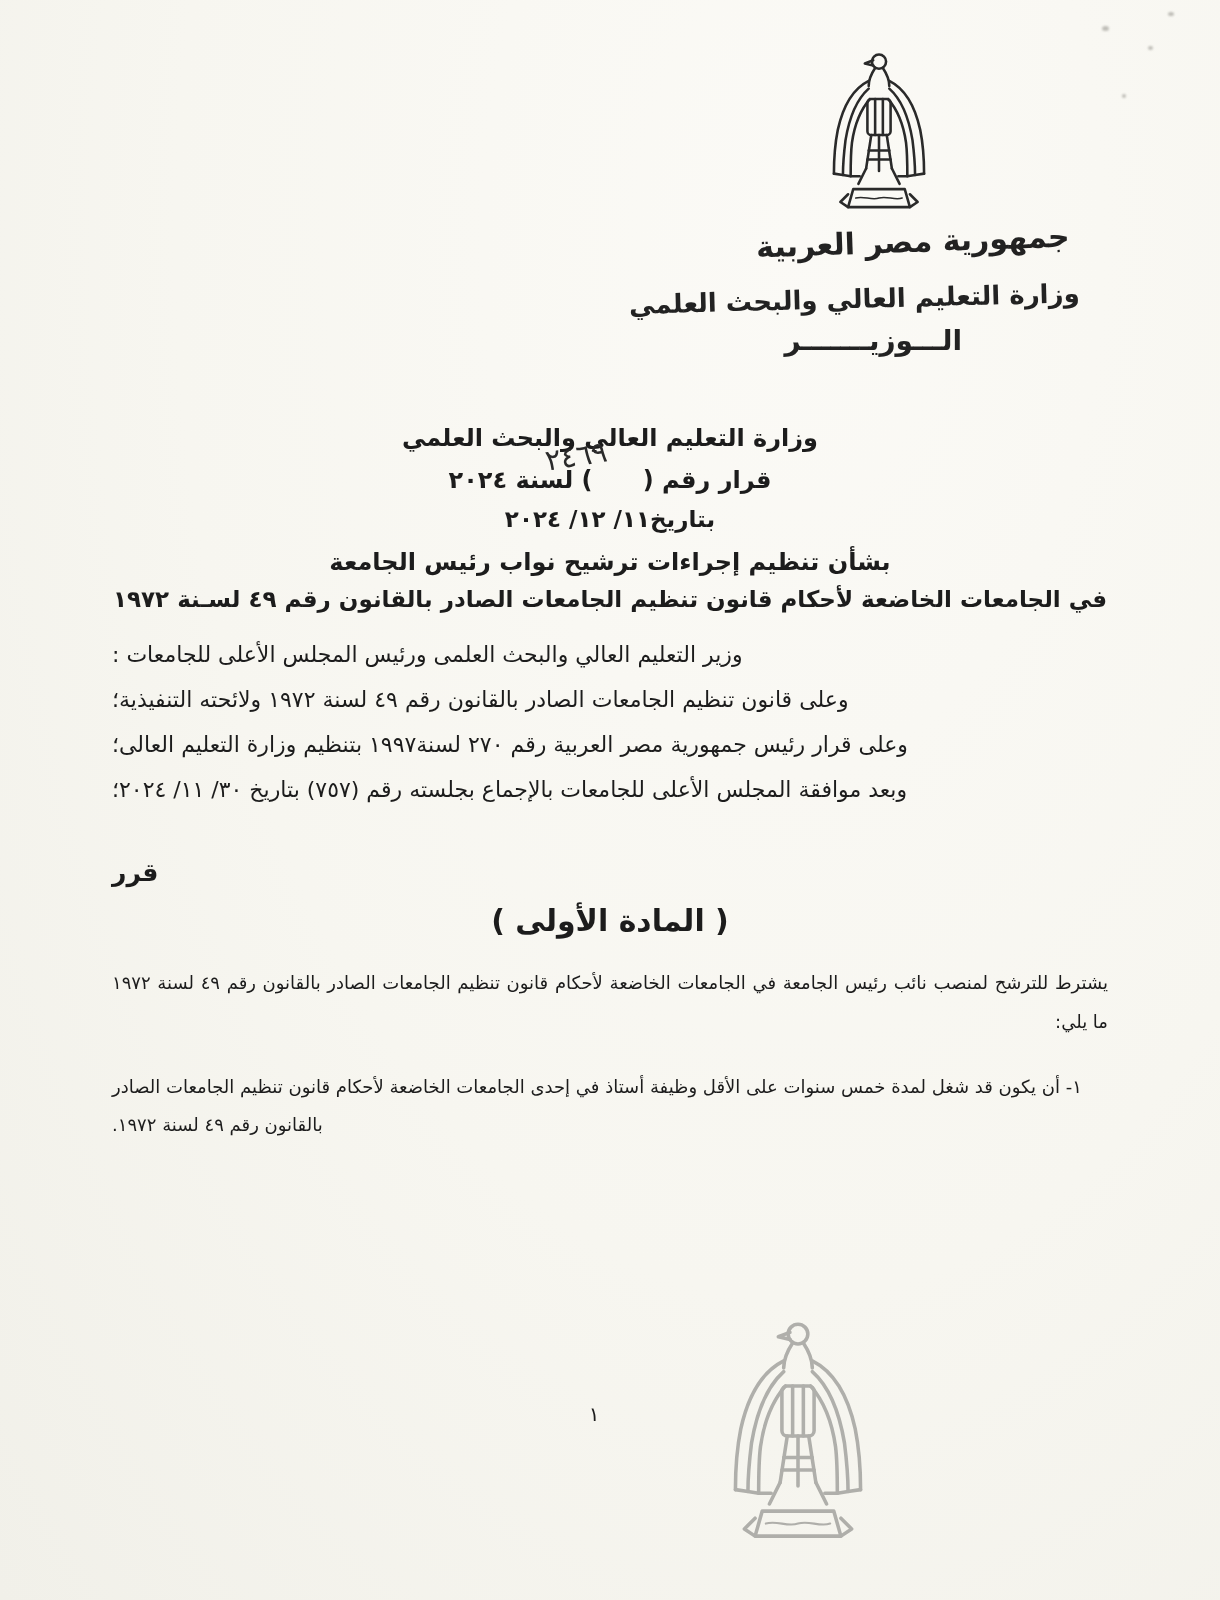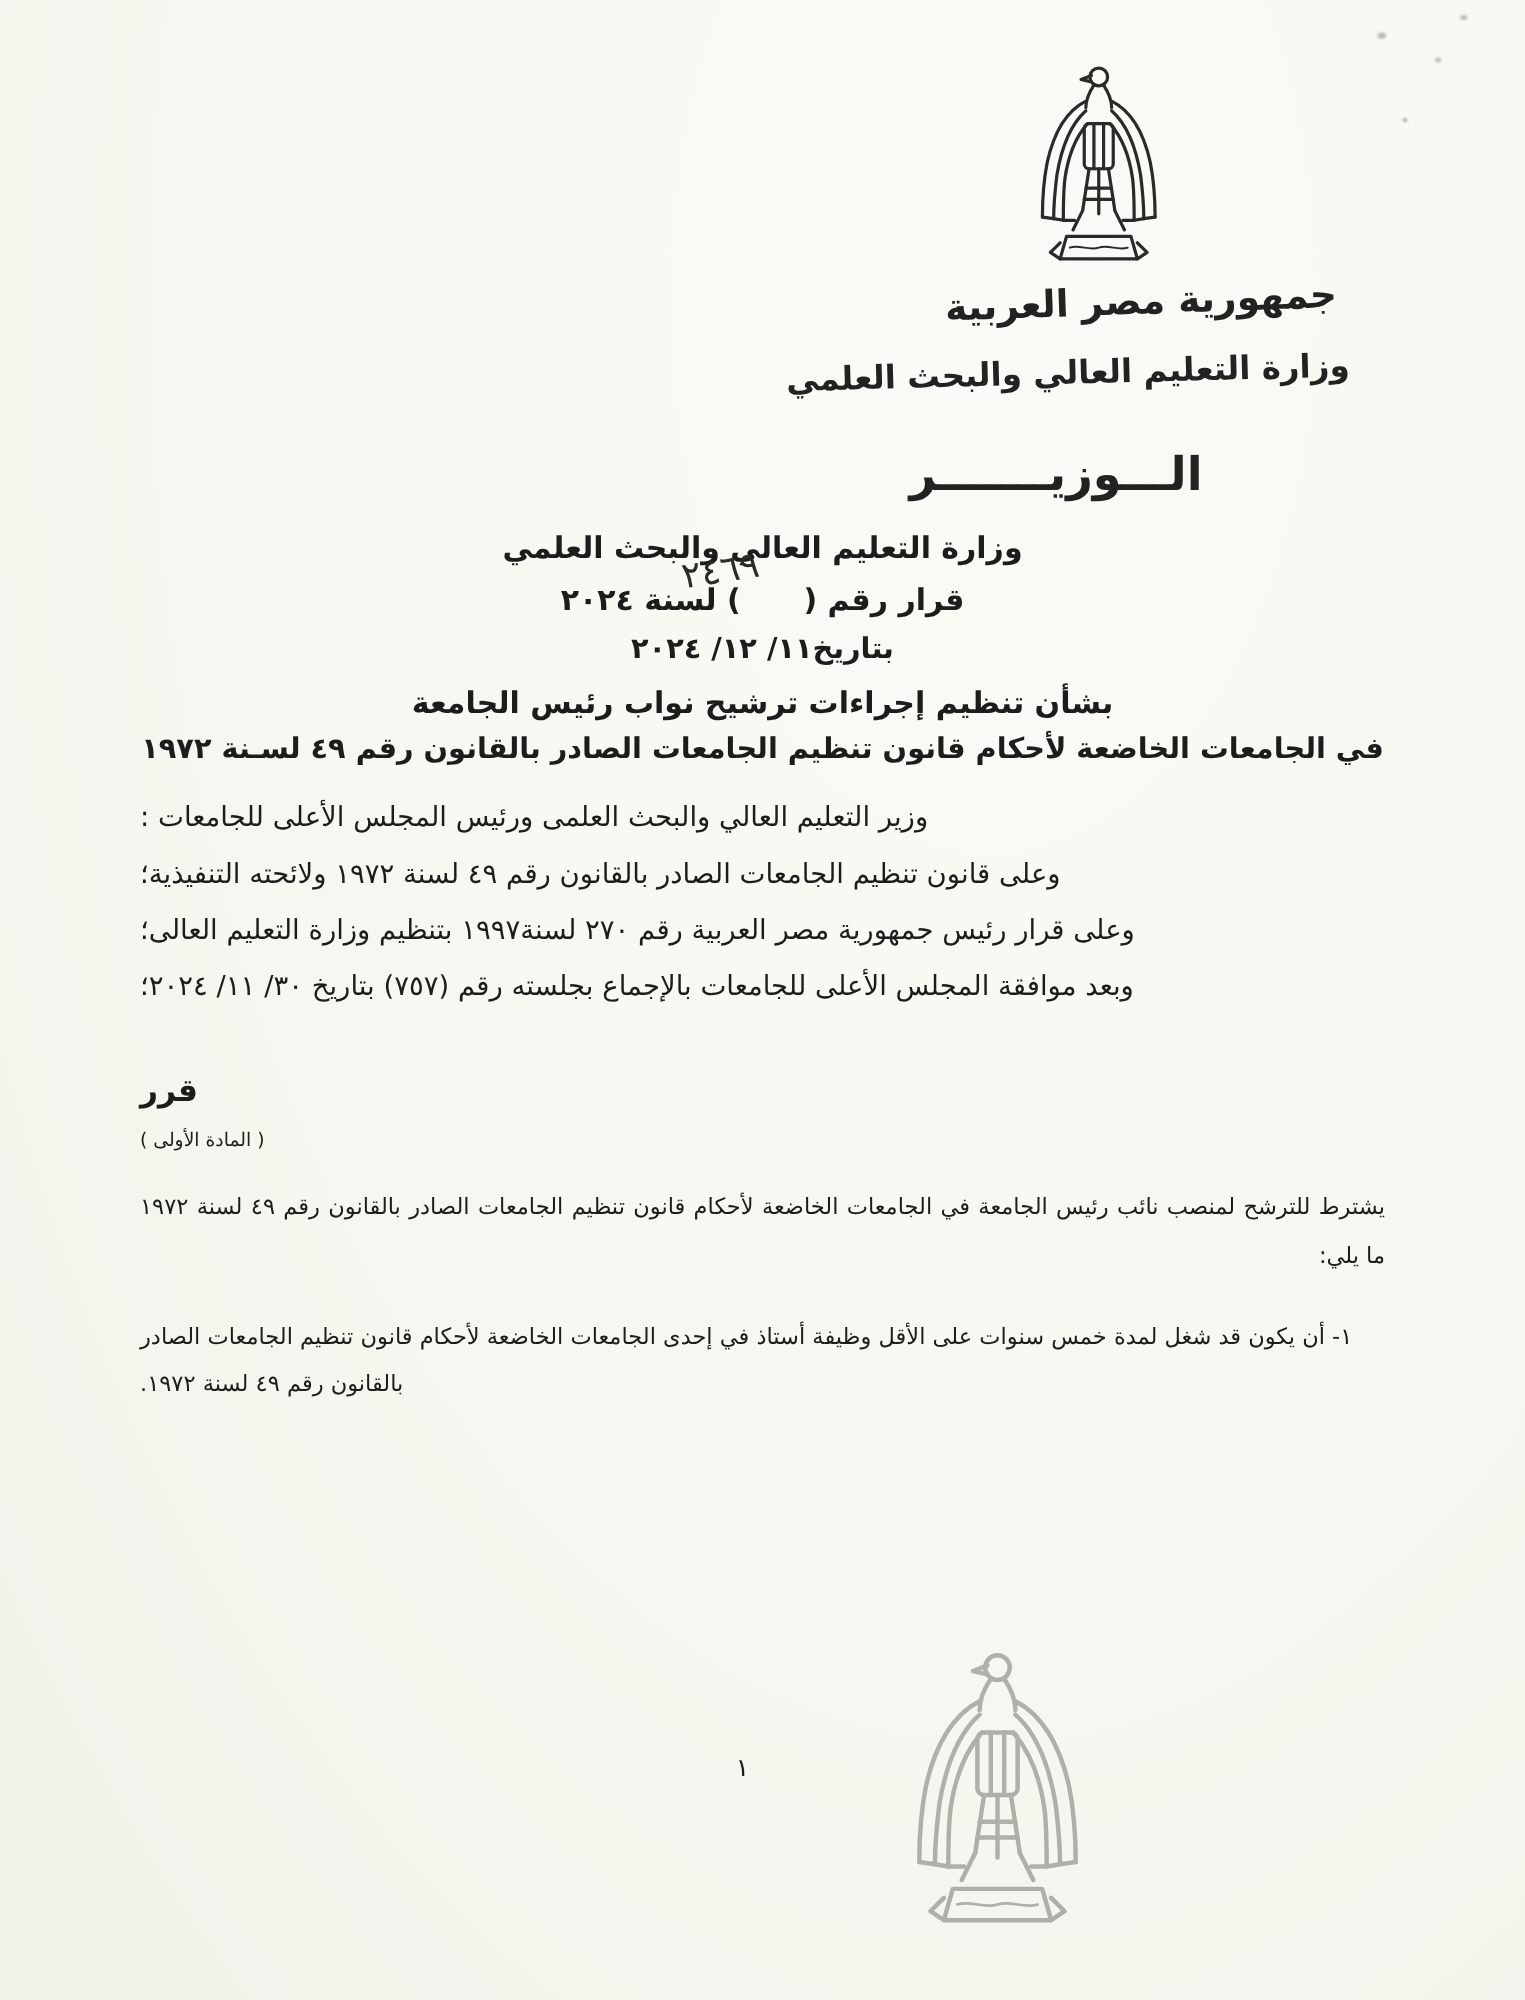--- a/index.html
+++ b/index.html
@@ -11,37 +11,37 @@
     color:#1c1c1c;direction:rtl;
   }
   svg{display:block}
   
   .emblem{position:absolute;top:50px;left:814px;width:130px;height:170px}
   .emblem svg{width:100%;height:100%}
   
   .lh{position:absolute;font-weight:bold;white-space:nowrap;color:#222}
   .lh-republic{top:224px;right:150px;font-size:30px;transform:rotate(-2deg)}
   .lh-ministry{top:284px;right:140px;font-size:26px;transform:rotate(-1.5deg)}
-  .lh-minister{top:358px;right:258px;font-size:37px;letter-spacing:1px}
+  .lh-minister{top:324px;right:258px;font-size:28px;letter-spacing:1px}
   
   .content{position:absolute;top:424px;right:112px;width:996px}
   .center{text-align:center}
   .doc-ministry{font-size:24px;font-weight:bold;margin-bottom:14px}
   .decree-line-wrap{margin-bottom:12px}
   .decree-line{position:relative;display:inline-block;font-size:24px;font-weight:bold}
   .handwritten{position:absolute;top:-27px;left:30%;font-size:29px;font-weight:normal;
     transform:rotate(-9deg);color:#2a2a2a;letter-spacing:3px;white-space:nowrap}
   .date-line{font-size:23px;font-weight:bold;margin-bottom:16px}
   .subject1{font-size:24px;font-weight:bold;margin-bottom:10px}
   .subject2{font-size:23px;font-weight:bold;margin-bottom:20px}
   .preamble p{font-size:22px;line-height:2.05;text-align:left}
   .preamble p.indent{padding-right:24px}
   .preamble p.justify{text-align:justify}
   .decision-heading{font-size:25px;font-weight:bold;text-align:left;margin-top:46px}
-  .article-title{font-size:15px;font-weight:normal;text-align:left;margin-top:16px;margin-bottom:26px}
+  .article-title{font-size:30px;font-weight:bold;text-align:center;margin-top:16px;margin-bottom:26px}
   .intro{font-size:18px;line-height:2.15;text-align:justify}
   .item{font-size:18px;line-height:2.15;margin-top:26px;padding-right:64px;text-indent:-64px;text-align:left}
   
   .page-number{position:absolute;top:1402px;left:0;width:1220px;text-align:center;
     font-size:20px;transform:translateX(-16px)}
   
   .stamp{position:absolute;top:1318px;left:708px;width:180px;height:236px;
     opacity:.34;filter:blur(.3px);pointer-events:none}
   .stamp svg{width:100%;height:100%}
   

